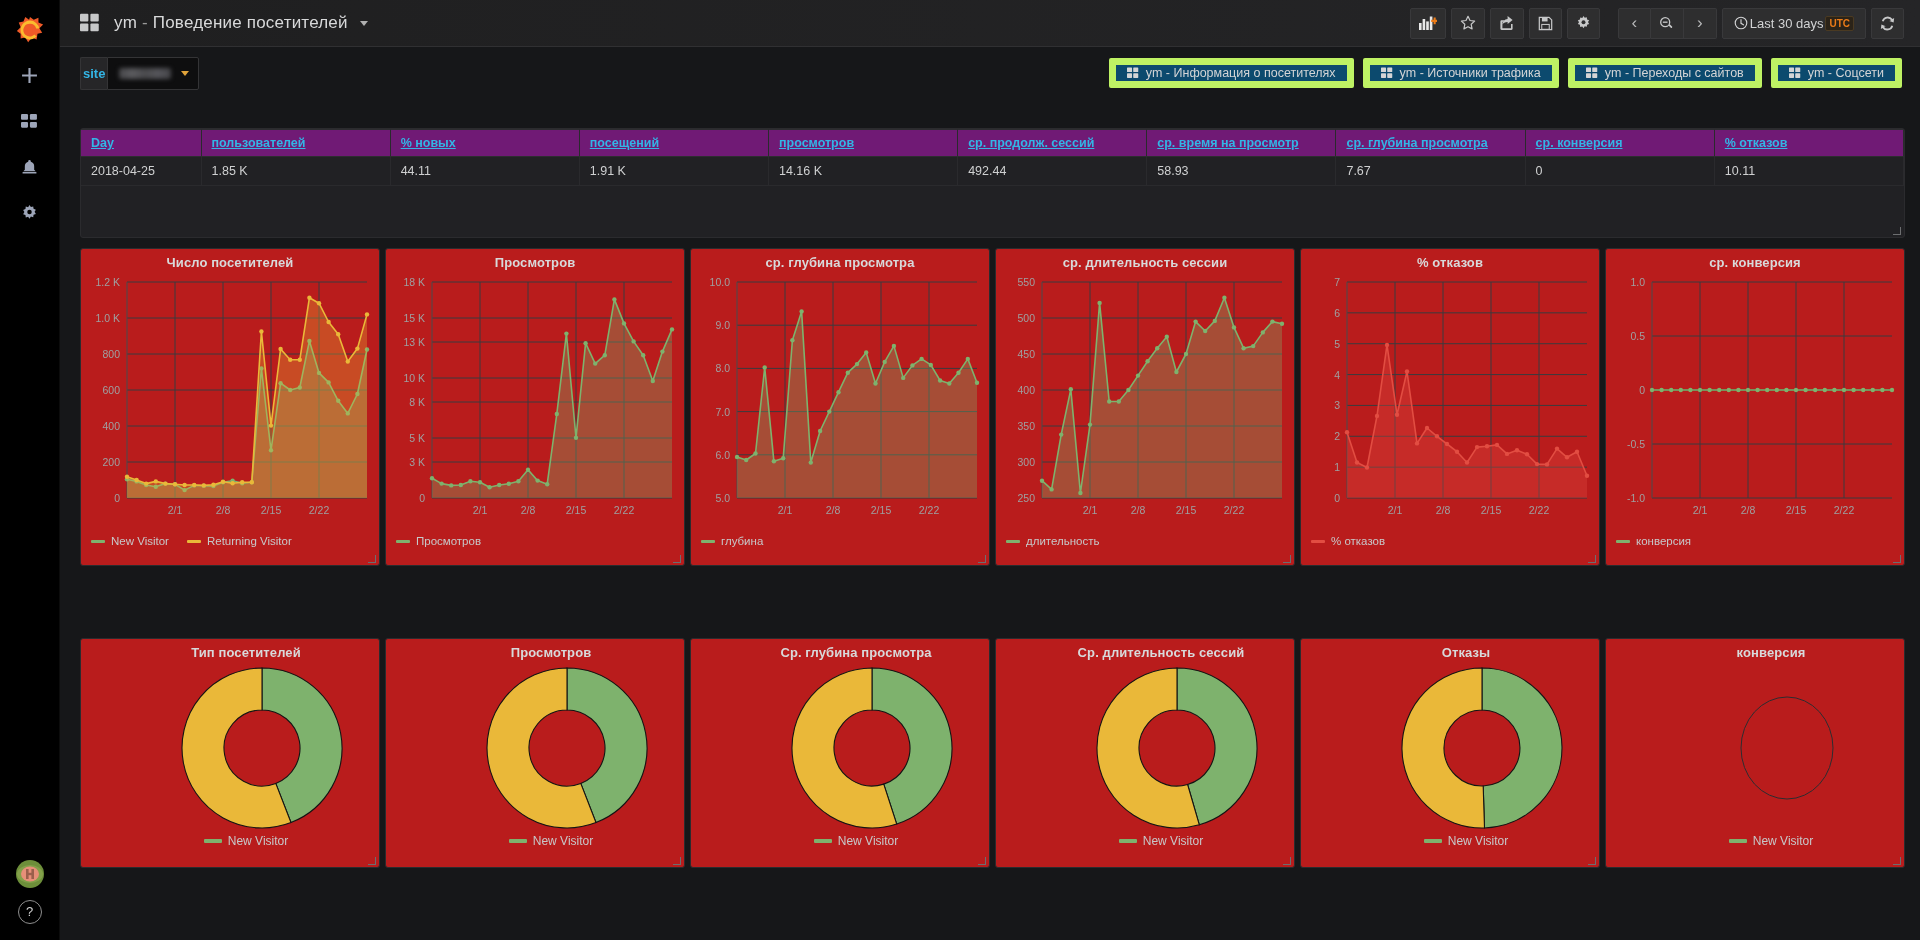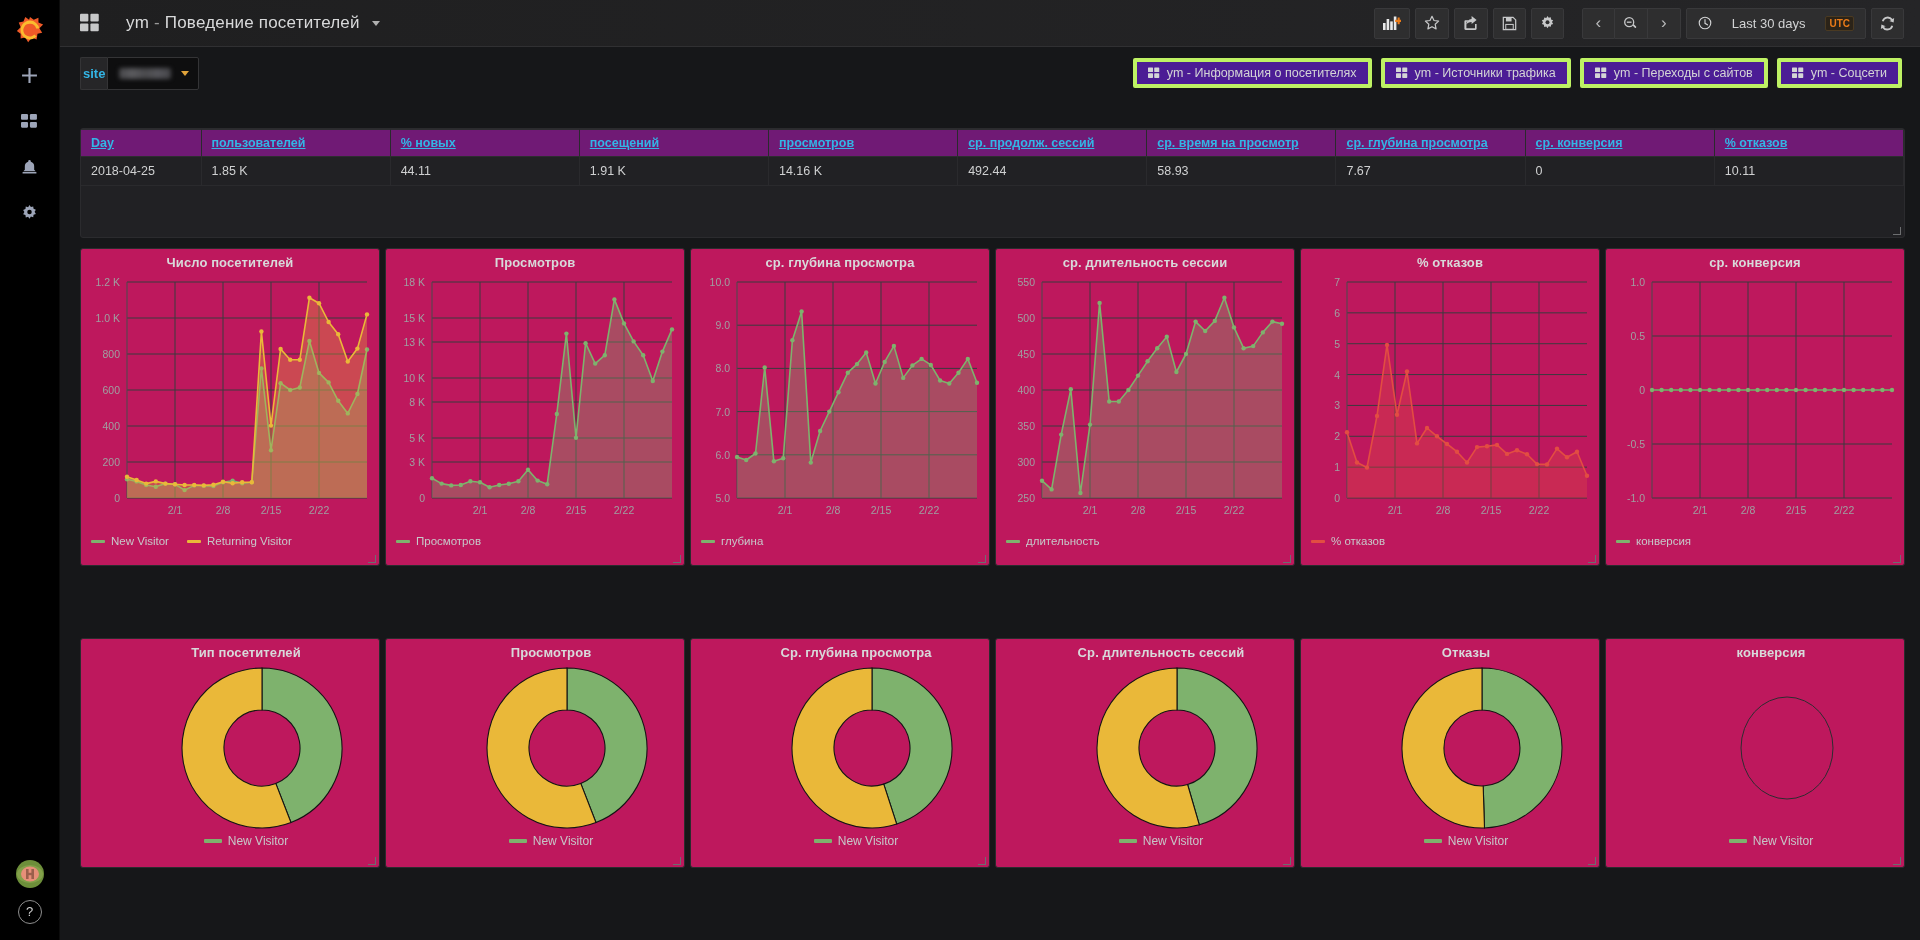--- a/index.html
+++ b/index.html
@@ -31,41 +31,41 @@
     text-align: center; margin-bottom: 16px; cursor:pointer; }
 
   
   #navbar {
     position: absolute; left: 60px; top: 0; width: 1860px; height: 47px;
     background: linear-gradient(90deg,#1f1f20 0%,#252527 100%);
     border-bottom: 1px solid #303032;
     display: flex; align-items: center;
   }
   .nav-dashicon { margin-left: 20px; margin-right: 14px; display:flex; }
-  .nav-title { font-size: 17px; color: #d8d9da; letter-spacing: .2px; margin-left: 12px; }
+  .nav-title { font-size: 17px; color: #d8d9da; letter-spacing: .2px; }
   .nav-title .dim { color: #9a9a9a; }
   .caret-down {
     display: inline-block; margin-left: 7px;
     border-left: 4px solid transparent; border-right: 4px solid transparent;
     border-top: 5px solid #b0b0b0; vertical-align: middle;
   }
   .nav-right { margin-left: auto; display: flex; align-items: center;
     gap: 5px; padding-right: 16px; }
   .nav-btn {
     height: 31px; min-width: 33px; padding: 0 8px;
     background: #2e2e2f; border: 1px solid #39393b; border-radius: 2px;
     display: flex; align-items: center; justify-content: center;
     color: #c8c9ca; cursor: pointer;
   }
   .nav-group { display: flex; gap: 0; }
   .nav-group .nav-btn { border-radius: 0; border-left-width: 0; }
   .nav-group .nav-btn:first-child { border-radius: 2px 0 0 2px; border-left-width: 1px; }
   .nav-group .nav-btn:last-child { border-radius: 0 2px 2px 0; }
   .timepicker { height: 31px; background: #2e2e2f; border: 1px solid #39393b;
-    border-radius: 2px; display: flex; align-items: center; gap: 20px;
+    border-radius: 2px; display: flex; align-items: center; gap: 2px;
     padding: 0 11px; font-size: 13px; color: #d2d3d4; cursor: pointer; }
   .utc-badge { color: #eb7b18; font-size: 10px; font-weight: bold;
     border: 1px solid #4a3a22; background:#2b2318; border-radius: 2px; padding: 1px 3px; }
 
   
   #submenu {
     position: absolute; left: 60px; top: 47px; width: 1860px; height: 52px;
     display: flex; align-items: center;
   }
   .var-wrap { display: flex; margin-left: 20px; height: 33px; }
@@ -83,29 +83,29 @@
     width: 52px; height: 11px; border-radius: 2px;
     background: linear-gradient(90deg,#47474a,#5a5a5e,#4a4a4d,#55555a,#444448);
     filter: blur(2.2px);
   }
   .caret-sm {
     border-left: 4px solid transparent; border-right: 4px solid transparent;
     border-top: 5px solid #e0a33a;
   }
   .dashlinks { margin-left: auto; display: flex; gap: 9px; padding-right: 18px; }
   .dashlink {
-    height: 30px; background: #4c1d95; border: 4px solid #bef264;
+    height: 30px; background: #0c4a6e; border: 7px solid #bef264;
     border-radius: 2px; display: flex; align-items: center; gap: 7px;
     padding: 0 11px; font-size: 12.5px; color: #d4d5d6; cursor: pointer;
     white-space: nowrap;
   }
 
   
   .panel {
-    position: absolute; background: #be185d;
+    position: absolute; background: #b91c1c;
     border: 1px solid #2b2b2e; border-radius: 3px;
   }
   .panel-title {
     text-align: center; font-size: 13px; font-weight: bold; color: #d8d9da;
     padding-top: 6px; letter-spacing: .1px;
   }
   .resize-grip {
     position: absolute; right: 2px; bottom: 1px; width: 9px; height: 9px;
     cursor: nwse-resize;
   }

